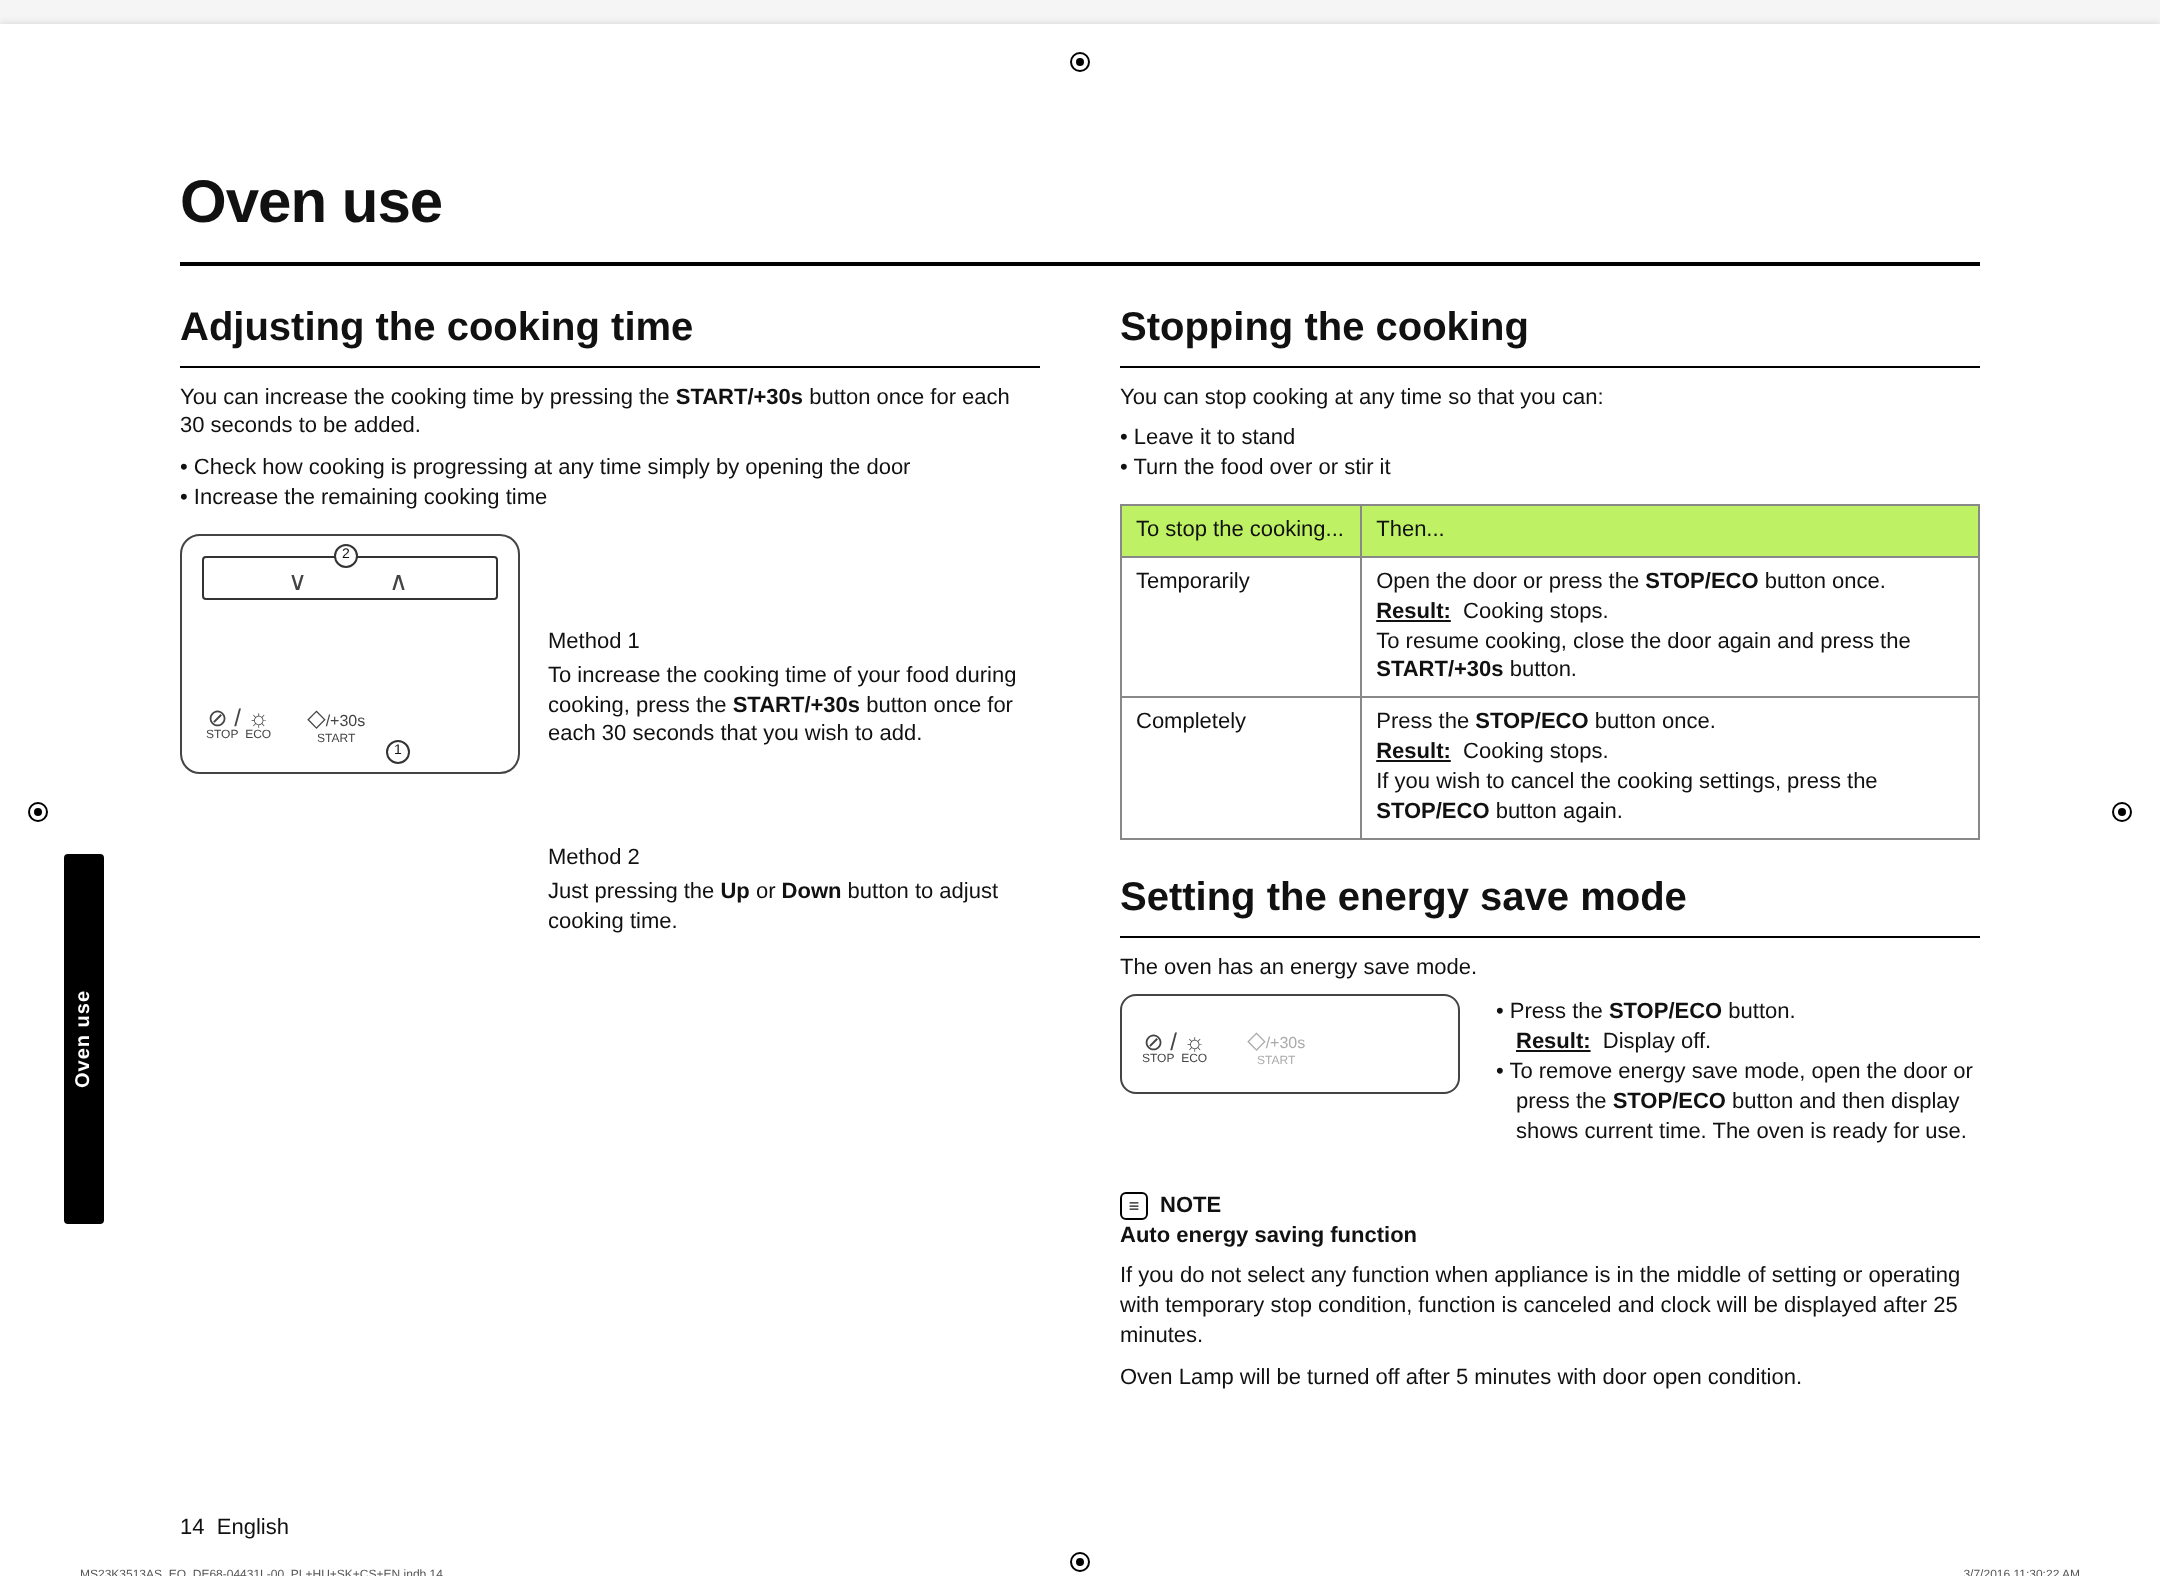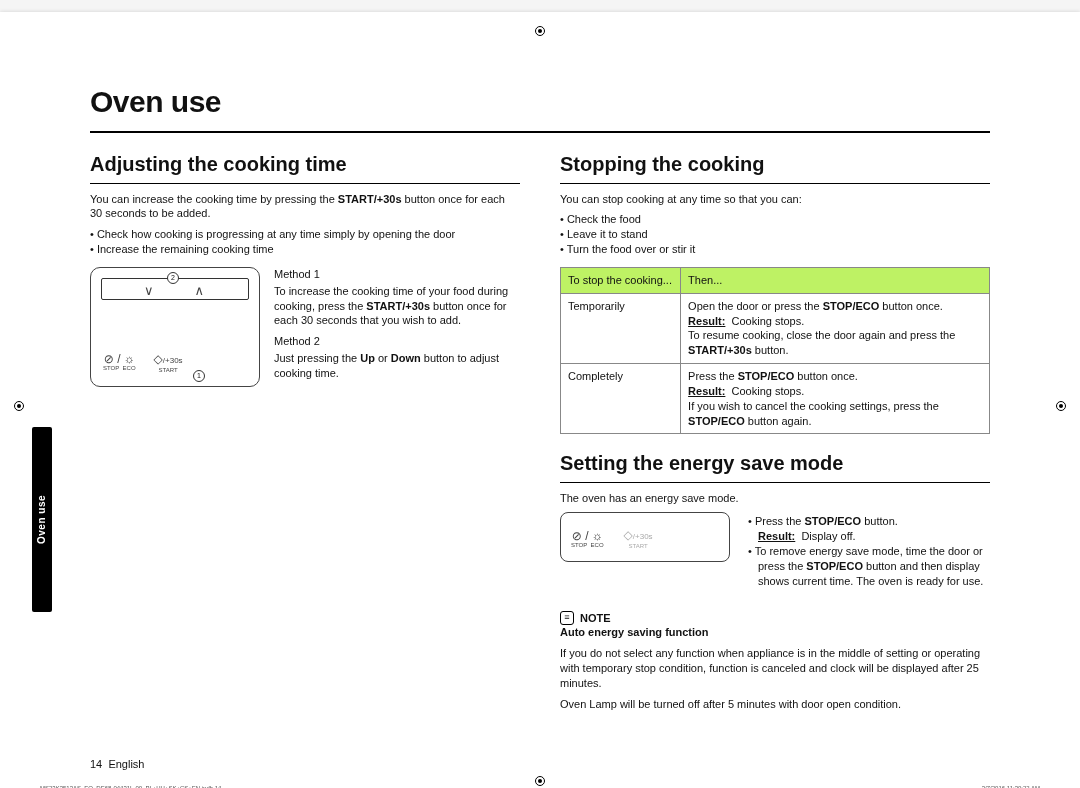--- a/index.html
+++ b/index.html
@@ -75,21 +75,21 @@
   .tag {
     position:absolute;
     width:12px; height:12px;
     border:1px solid #333;
     border-radius:50%;
     font-size:7px;
     display:flex; align-items:center; justify-content:center;
     background:#fff;
   }
   .method-text { flex:1; }
-  .method-text .mh { font-weight:400; margin-bottom:2px; }
+  .method-text .mh { font-weight:400; margin-bottom:2px;margin-top:47px; }
   .table {
     width:100%;
     border-collapse: collapse;
     margin: 6px 0 16px 0;
   }
   .table th, .table td {
     border:1px solid #888;
     padding:5px 7px;
     text-align:left;
     vertical-align:top;
@@ -204,21 +204,20 @@
             <span>Just pressing the </span><strong>Up</strong><span> or </span><strong>Down</strong><span> button to adjust cooking time.</span>
           </p>
         </div>
       </div>
     </div>
 
     <div class="col">
       <div class="subhead">Stopping the cooking</div>
       <p class="para">You can stop cooking at any time so that you can:</p>
       <ul class="bullets">
-        <li>Check the food</li>
         <li>Leave it to stand</li>
         <li>Turn the food over or stir it</li>
       </ul>
 
       <table class="table">
         <tbody>
             <tr>
           <th style="width:28%;">To stop the cooking...</th>
           <th>Then...</th>
         </tr>
@@ -257,21 +256,21 @@
             </div>
           </div>
         </div>
         <div style="flex:1;">
           <ul class="bullets">
             <li>
               <span>Press the </span><strong>STOP/ECO</strong><span> button.</span><br>
               <strong><u>Result:</u></strong>&nbsp;&nbsp;<span>Display off.</span>
             </li>
             <li>
-              <span>To remove energy save mode, time the door or press the </span><strong>STOP/ECO</strong><span> button and then display shows current time. The oven is ready for use.</span>
+              <span>To remove energy save mode, open the door or press the </span><strong>STOP/ECO</strong><span> button and then display shows current time. The oven is ready for use.</span>
             </li>
           </ul>
         </div>
       </div>
 
       <div class="note-row">
         <span class="note-icon">≡</span>
         <span>NOTE</span>
       </div>
       <p class="para"><strong>Auto energy saving function</strong></p>

